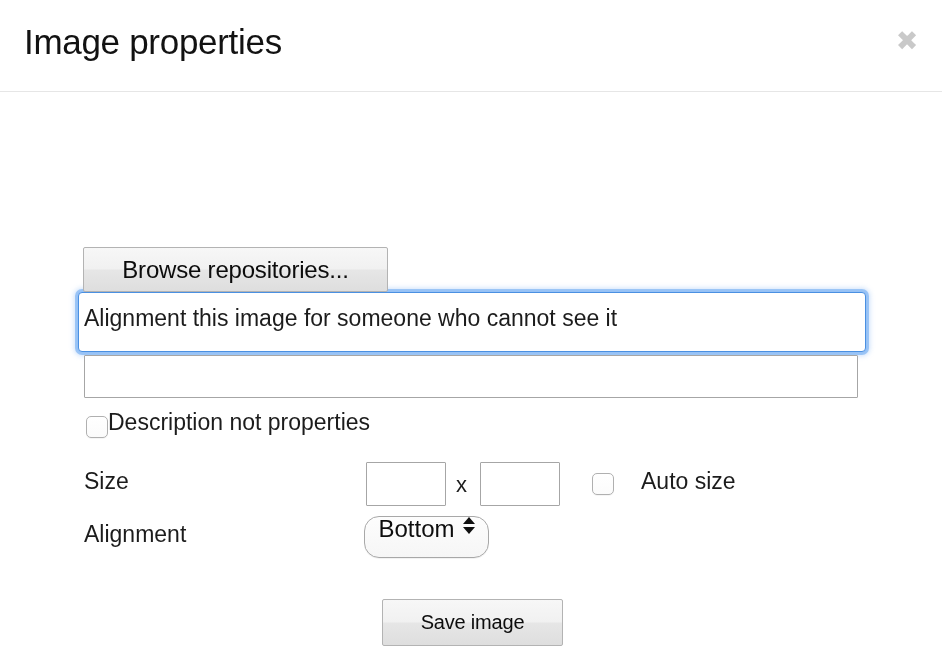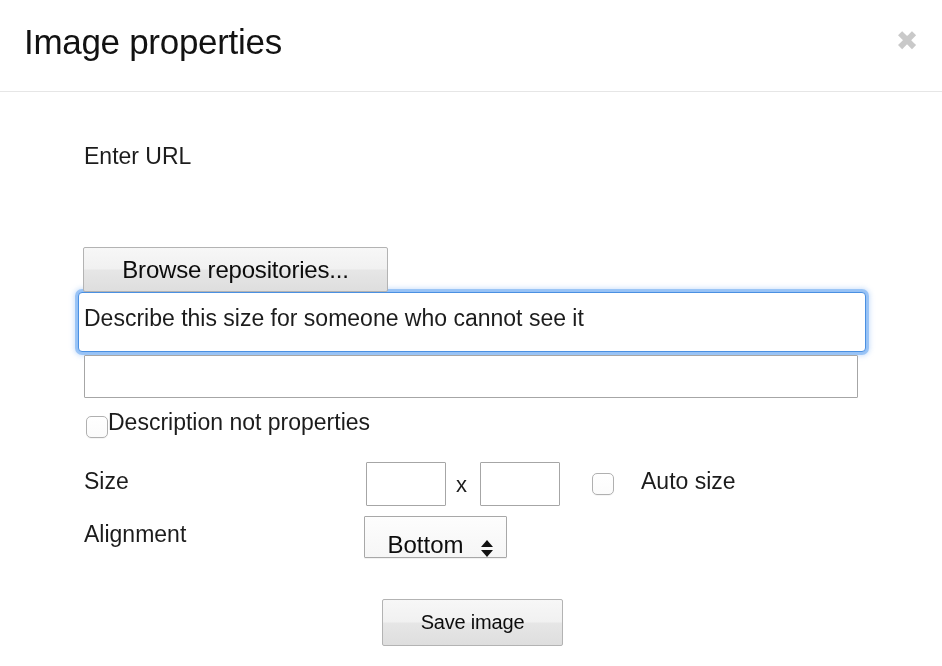--- a/index.html
+++ b/index.html
@@ -228,30 +228,30 @@
   }
   .label-auto { left: 641px; top: 362px; }
 
   
   .label-alignment { left: 84px; top: 415px; }
 
   .select-wrap {
     position: absolute;
     left: 364px;
     top: 410px;
-    width: 143px;
+    width: 125px;
     height: 42px;
     box-sizing: border-box;
     background: linear-gradient(to bottom, #fdfdfd 0%, #f6f6f6 100%);
     border: 1px solid #a8a8a8;
-    border-radius: 1px;
+    border-radius: 15px;
     box-shadow: 0 1px 0 rgba(0,0,0,0.05);
     cursor: pointer;
     display: flex;
-    align-items: flex-end;
+    align-items: flex-start;
   }
   .select-value {
     flex: 1;
     text-align: center;
     font-size: 24px;
     color: #0d0d0d;
     line-height: 1;
     padding-left: 12px;
     white-space: nowrap;
   }
@@ -282,29 +282,28 @@
 
 <div class="dialog">
 
   <div class="dialog-header">
     <div class="dialog-title">Image properties</div>
     <button class="close-button">✖</button>
   </div>
 
   <div class="dialog-body">
 
-    <div class="field-label label-url">Enter URL</div>
 
     <div class="url-input-wrap">
       <input class="url-input" type="text" placeholder="" style="">
     </div>
 
     <button class="push-button btn-browse">Browse repositories...</button>
 
-    <div class="field-label label-describe">Describe this size for someone who cannot see it</div>
+    <div class="field-label label-describe">Alignment this image for someone who cannot see it</div>
 
     <input class="desc-input" type="text" placeholder="" style="">
 
     <input class="cb cb-desc" type="checkbox" style="">
     <div class="field-label label-desc-nn">Description not properties</div>
 
     <div class="field-label label-size">Size</div>
 
     <input class="size-input size-w" type="text" style="">
 

